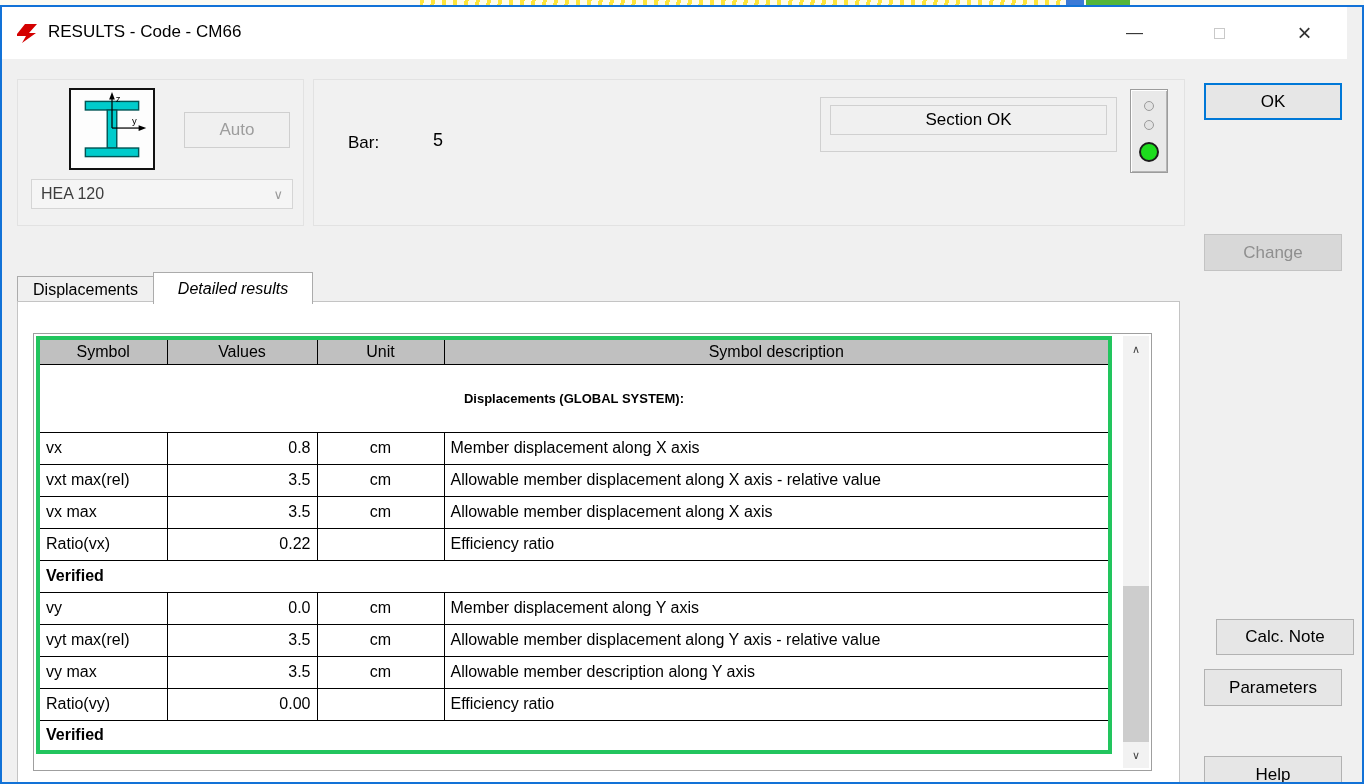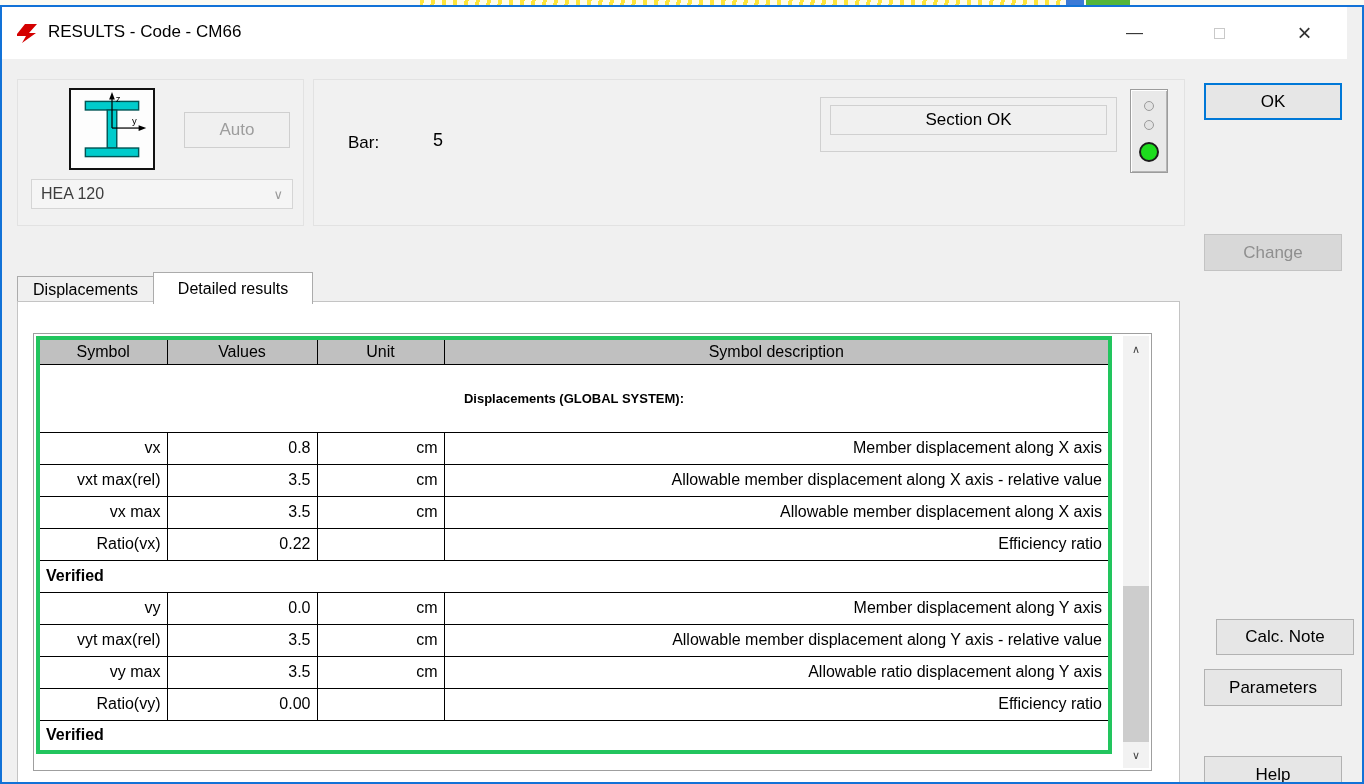--- a/index.html
+++ b/index.html
@@ -67,35 +67,35 @@
   .btn-ok { top: 76px; height: 37px; border: 2px solid #0078d7; }
   .btn-change { top: 227px; height: 37px; background: #d8d8d8; border: 1px solid #c3c3c3; color: #8f8f8f; }
   .btn-calc { top: 612px; height: 36px; margin-left: 12px; }
   .btn-params { top: 662px; height: 37px; }
   .btn-help { top: 749px; height: 38px; }
 
   .tab { position: absolute; display: flex; align-items: center; justify-content: center; font-size: 16px; cursor: pointer; }
   .tab.inactive { left: 15px; top: 269px; width: 137px; height: 27px;
     background: #f0f0f0; border: 1px solid #ababab; border-bottom: none; z-index: 1; }
   .tab.active { left: 151px; top: 265px; width: 160px; height: 32px;
-    background: #fff; border: 1px solid #ababab; border-bottom: none; z-index: 3; }
+    background: #fff; border: 1px solid #ababab; border-bottom: none; z-index: 3; font-style: italic; }
 
   .panel { position: absolute; left: 15px; top: 294px; width: 1163px; height: 490px;
     background: #fff; border: 1px solid #c4c4c4; z-index: 2; }
 
   .table-wrap { position: absolute; left: 15px; top: 31px; width: 1119px; height: 438px;
     border: 1px solid #9f9f9f; background: #fff; }
 
   table.results { position: absolute; left: 2px; top: 2px; width: 1072px;
     border-collapse: collapse; table-layout: fixed; font-size: 16px;
     border: 4px solid #22c55e; }
   table.results td { border: 1px solid #000; padding: 0 6px; overflow: hidden; white-space: nowrap; }
   tr.hdr td { background: #c0c0c0; text-align: center; height: 26px; }
   tr.sectionrow td { height: 68px; text-align: center; font-weight: bold; font-size: 13px; }
-  tr.data td { height: 32px; text-align: right; }
+  tr.data td { height: 32px; }
   tr.verifiedrow td { height: 32px; font-weight: bold; }
   td.c-sym { text-align: left; }
   td.c-val { text-align: right; }
   td.c-unit { text-align: center; }
   td.c-desc { text-align: left; }
 
   .scrollbar { position: absolute; top: 2px; right: 2px; width: 26px; bottom: 2px; background: #f2f2f2; }
   .sb-btn { position: absolute; left: 0; width: 26px; height: 26px; background: #f2f2f2;
     display: flex; align-items: center; justify-content: center; font-size: 11px; color: #444; cursor: pointer; }
   .sb-up { top: 0; }
@@ -231,21 +231,21 @@
         <tr class="data">
           <td class="c-sym">vyt max(rel)</td>
           <td class="c-val">3.5</td>
           <td class="c-unit">cm</td>
           <td class="c-desc">Allowable member displacement along Y axis - relative value</td>
         </tr>
         <tr class="data">
           <td class="c-sym">vy max</td>
           <td class="c-val">3.5</td>
           <td class="c-unit">cm</td>
-          <td class="c-desc">Allowable ratio displacement along Y axis</td>
+          <td class="c-desc">Allowable member description along Y axis</td>
         </tr>
         <tr class="data">
           <td class="c-sym">Ratio(vy)</td>
           <td class="c-val">0.00</td>
           <td class="c-unit"></td>
           <td class="c-desc">Efficiency ratio</td>
         </tr>
         <tr class="verifiedrow">
           <td colspan="4">Verified</td>
         </tr>

